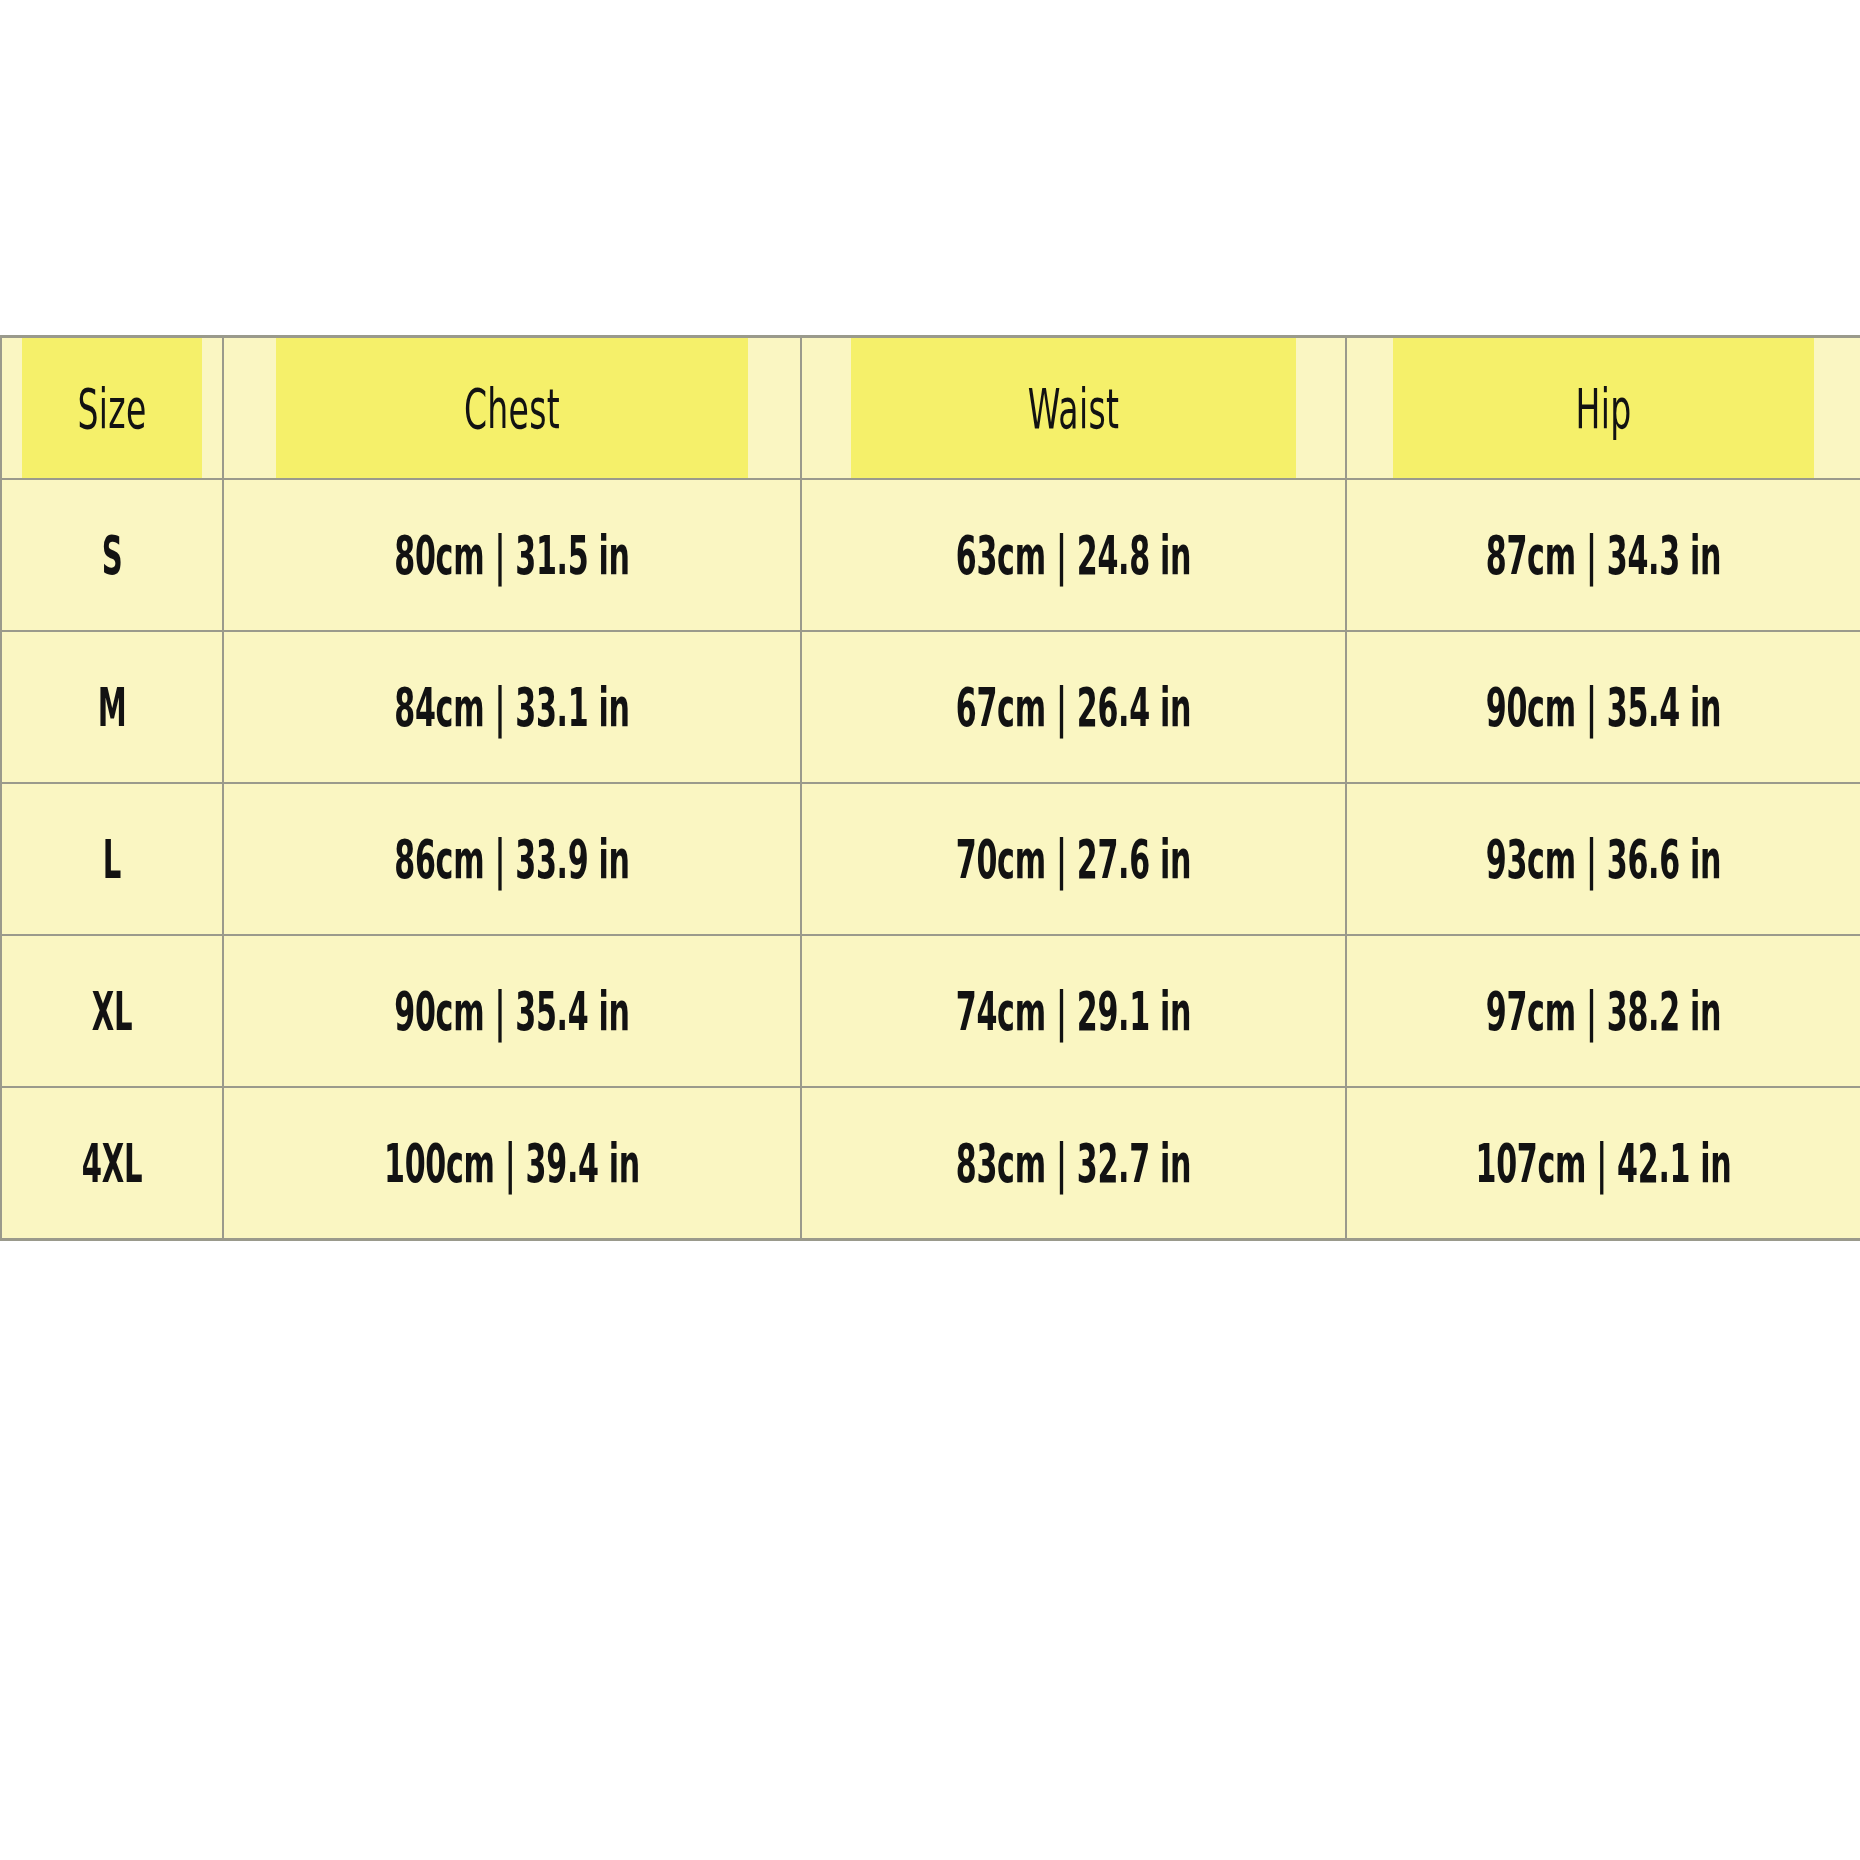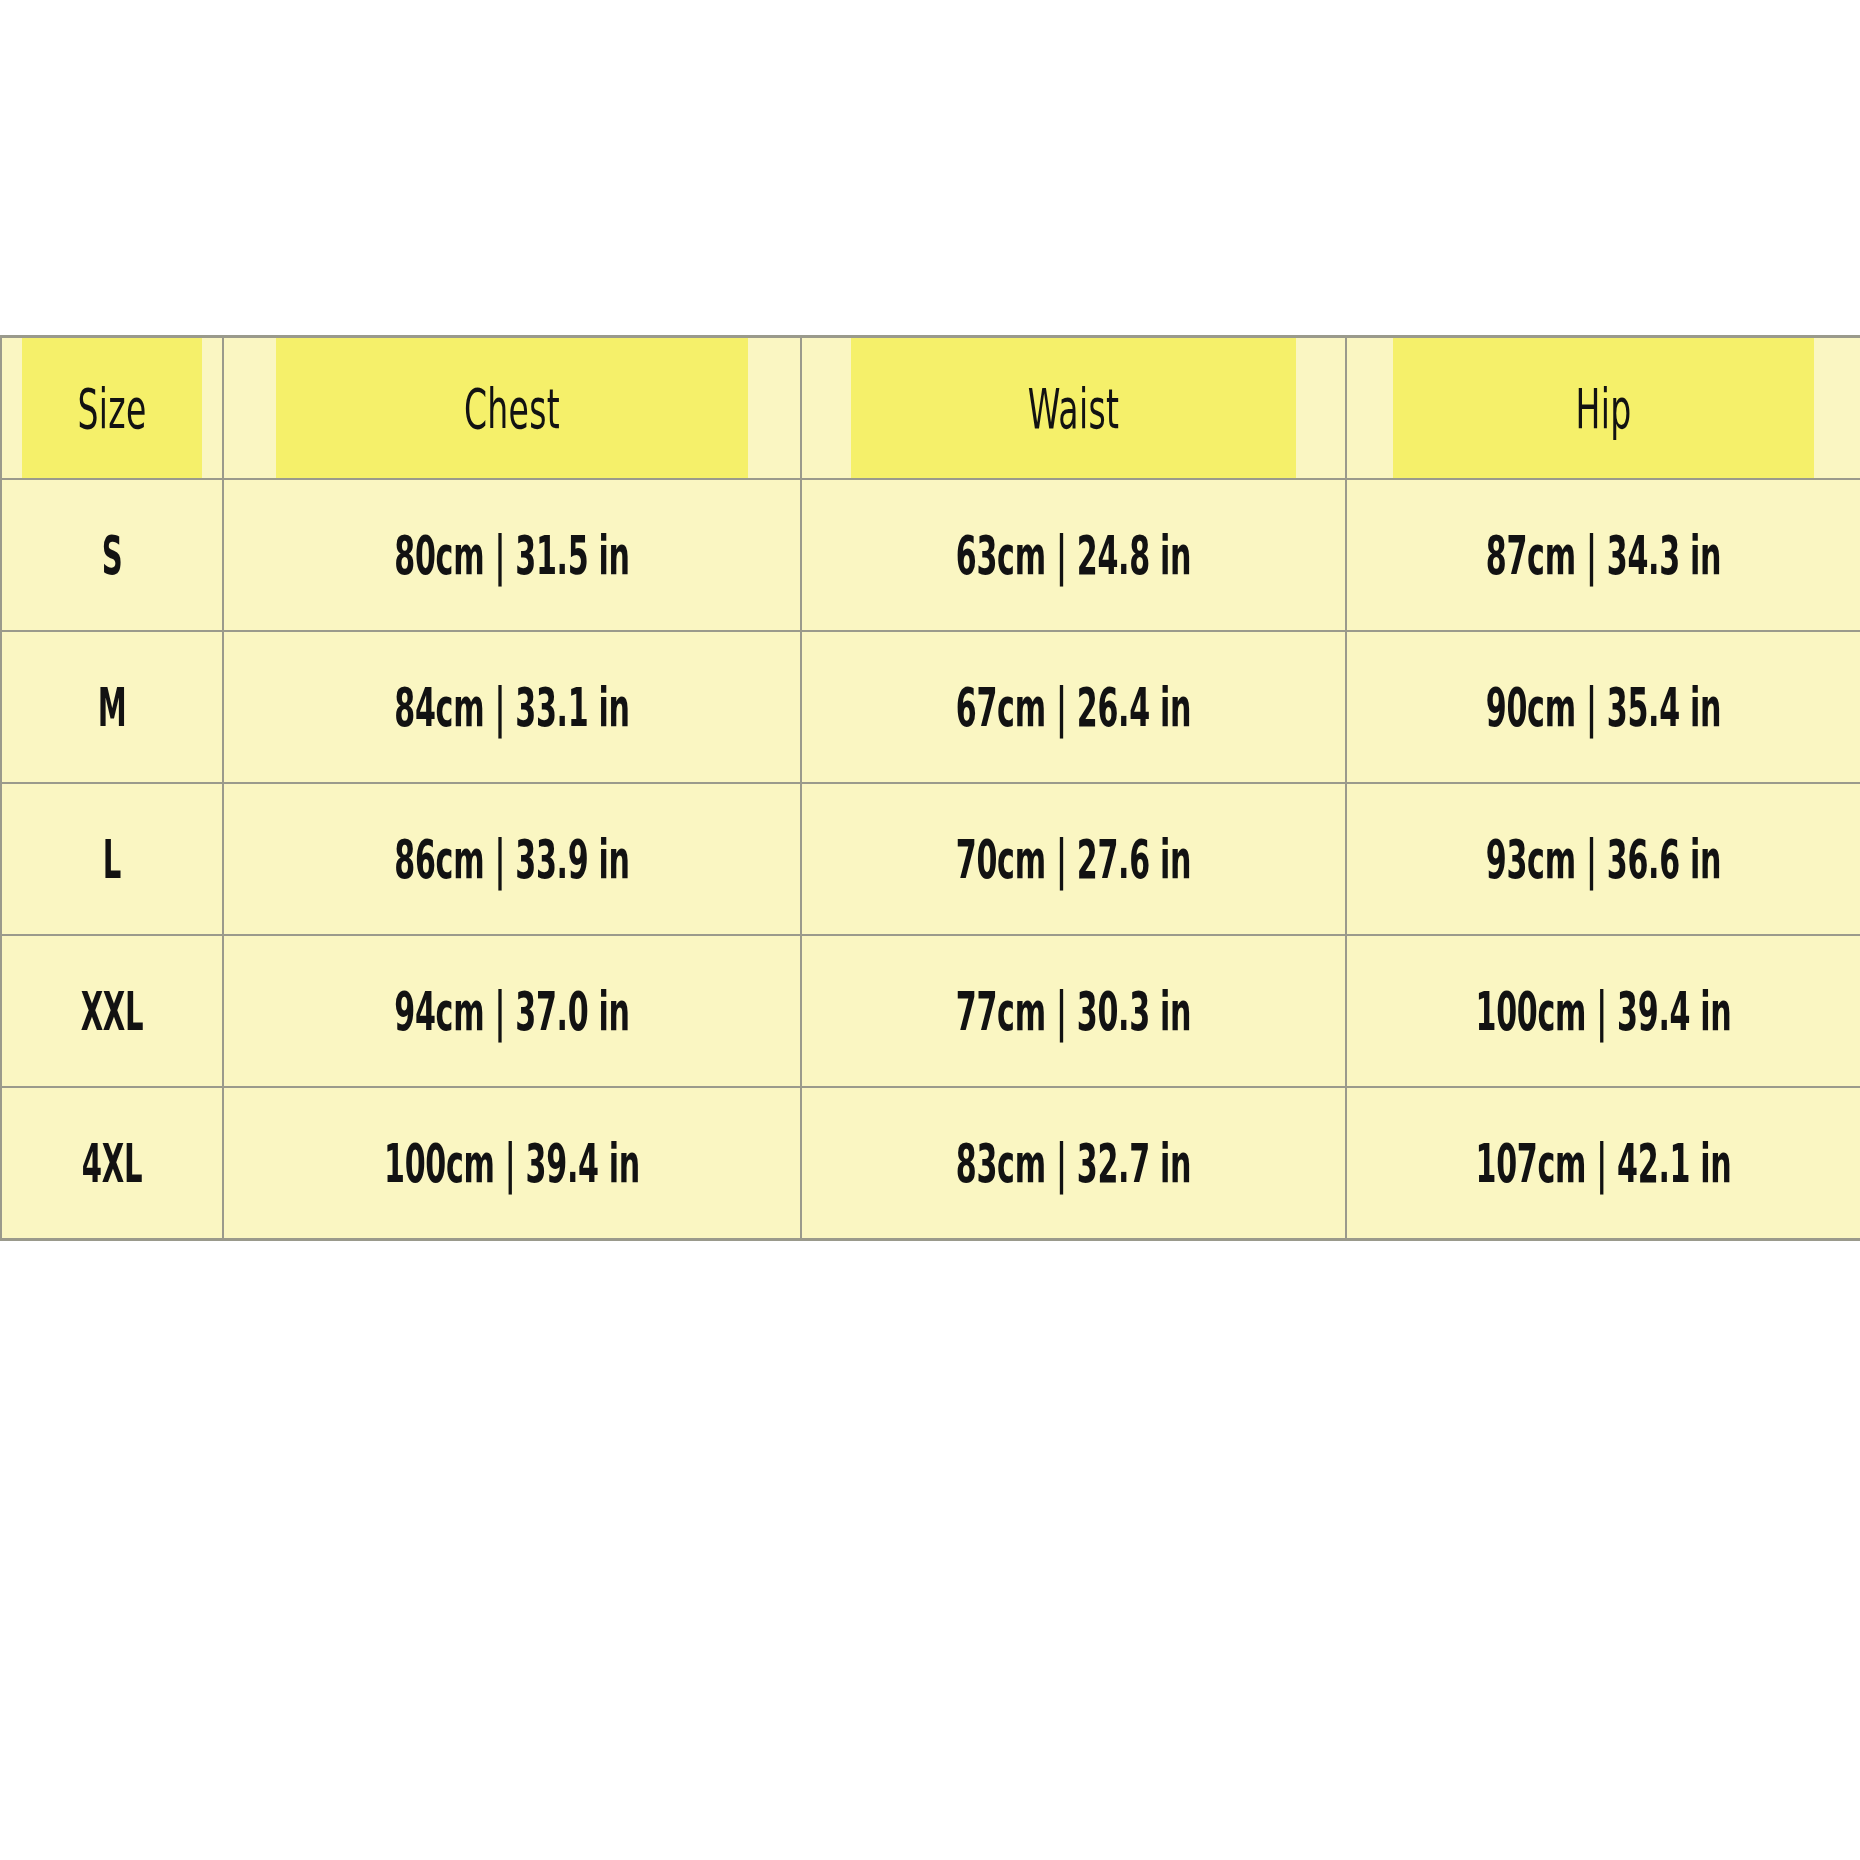--- a/index.html
+++ b/index.html
@@ -156,35 +156,35 @@
             <span class="cellinner">86cm | 33.9 in</span>
           </td>
         <td>
             <span class="cellinner">70cm | 27.6 in</span>
           </td>
         <td>
             <span class="cellinner">93cm | 36.6 in</span>
           </td>
       </tr>
 
-
-      <tr>
-        <td class="size-cell">
-            <span class="cellinner">XXL</span>
-          </td>
-        <td>
-            <span class="cellinner">94cm | 37.0 in</span>
-          </td>
-        <td>
-            <span class="cellinner">77cm | 30.3 in</span>
-          </td>
-        <td>
-            <span class="cellinner">100cm | 39.4 in</span>
-          </td>
-      </tr>
+      <tr>
+        <td class="size-cell">
+            <span class="cellinner">XL</span>
+          </td>
+        <td>
+            <span class="cellinner">90cm | 35.4 in</span>
+          </td>
+        <td>
+            <span class="cellinner">74cm | 29.1 in</span>
+          </td>
+        <td>
+            <span class="cellinner">97cm | 38.2 in</span>
+          </td>
+      </tr>
+
 
 
       <tr>
         <td class="size-cell">
             <span class="cellinner">4XL</span>
           </td>
         <td>
             <span class="cellinner">100cm | 39.4 in</span>
           </td>
         <td>

